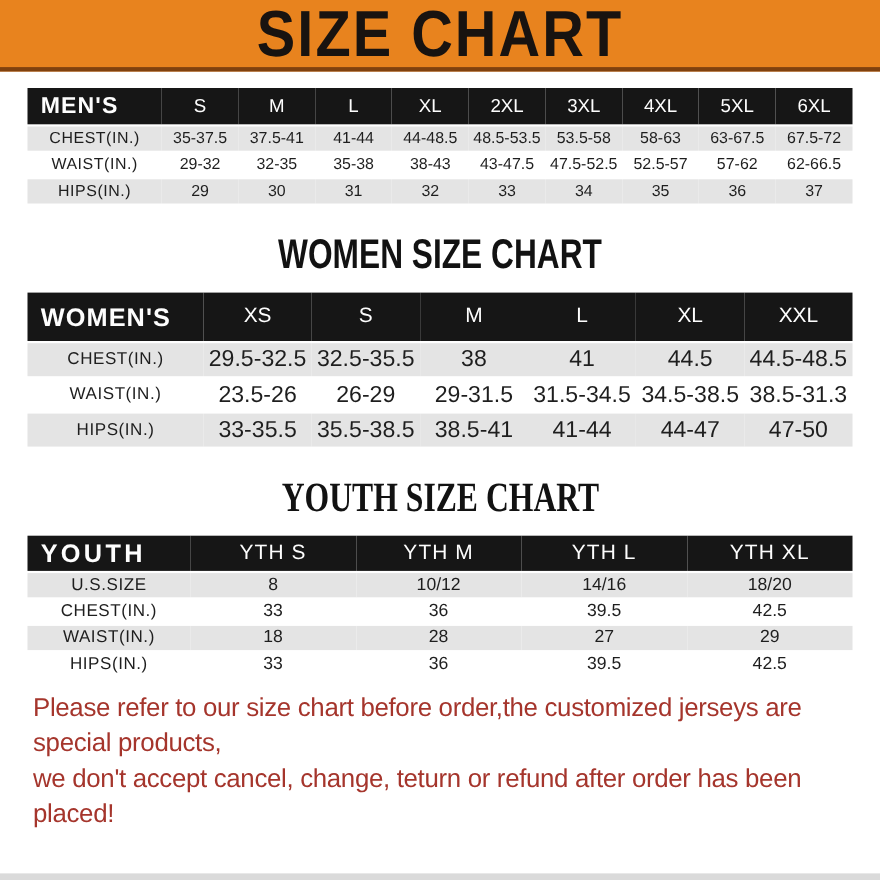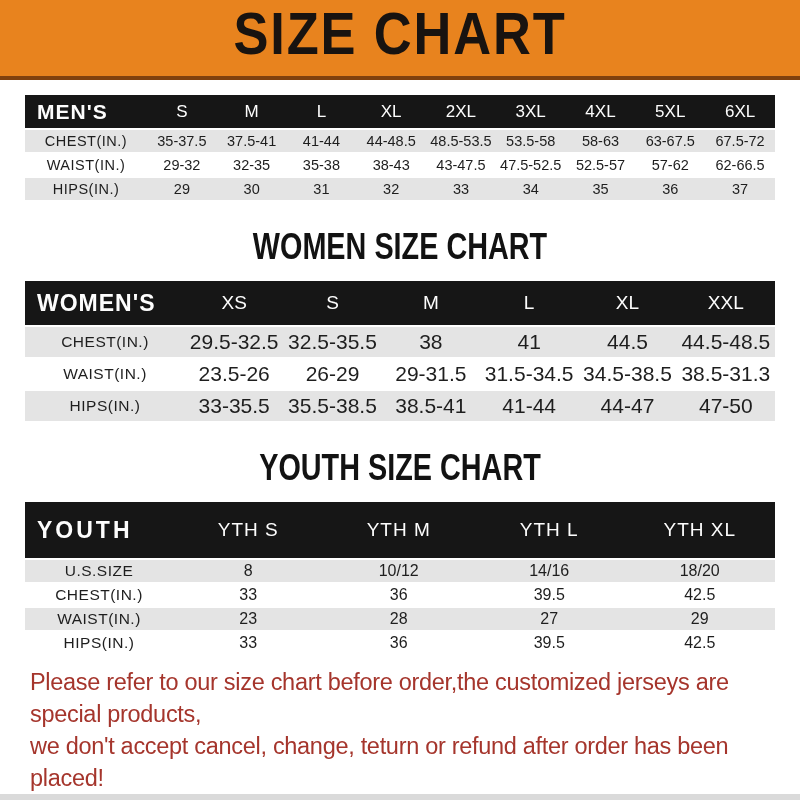--- a/index.html
+++ b/index.html
@@ -11,24 +11,25 @@
   .page {
     position: relative;
     width: 800px;
     height: 800px;
     background: #fff;
     overflow: hidden;
   }
 
   
   .banner {
-    height: 80px;
+    height: 65px;
     background: var(--accent, #E8831E);
     border-bottom: 4px solid var(--accent-dark, #80410E);
     display: flex;
+    align-items: center;
     justify-content: center;
   }
   .banner-title {
     display: inline-block;
     font-size: 57px;
     font-weight: bold;
     letter-spacing: 2px;
     color: #181310;
     transform: scaleX(0.92) scaleY(1.04);
     white-space: nowrap;
@@ -44,21 +45,21 @@
   .section-heading .condensed {
     display: inline-block;
     font-size: 36px;
     font-weight: bold;
     color: #121212;
     transform: scaleX(0.8) scaleY(1.05);
     white-space: nowrap;
   }
   .heading-man   { margin-top: 17px; }
   .heading-women { margin-top: 24px; }
-  .heading-youth { margin-top: 24px; }
+  .heading-youth { margin-top: 24px; font-family: Liberation Serif, serif; }
 
   
   table.size-table {
     width: 750px;
     margin: 13px auto 0;
     border-collapse: separate;
     border-spacing: 0 2px;
     table-layout: fixed;
   }
   .women-table { margin-top: 12px; }
@@ -88,21 +89,21 @@
   .men-table td              { height: 22px; font-size: 14.5px; }
   .men-table .lbl            { width: 122px; }
   .men-table td.lbl          { font-size: 14.5px; letter-spacing: 0.5px; }
 
   .women-table thead th      { height: 44px; font-size: 19px; }
   .women-table thead th.lbl  { font-size: 23px; letter-spacing: 1px; }
   .women-table td            { height: 30px; font-size: 21px; }
   .women-table .lbl          { width: 160px; margin-left: 31px; }
   .women-table td.lbl        { font-size: 15.5px; letter-spacing: 0.5px; }
 
-  .youth-table thead th      { height: 56px; font-size: 19px; letter-spacing: 1px; }
+  .youth-table thead th      { height: 32px; font-size: 19px; letter-spacing: 1px; }
   .youth-table thead th.lbl  { font-size: 23px; letter-spacing: 3px; }
   .youth-table td            { height: 22px; font-size: 16px; margin-left: 28px; }
   .youth-table .lbl          { width: 148px; }
   .youth-table td.lbl        { font-size: 15.5px; letter-spacing: 0.5px; }
 
   
   .disclaimer {
     margin: 10px 0 0 30px;
     font-size: 23.5px;
     line-height: 32px;
@@ -250,21 +251,21 @@
         </tr>
         <tr>
           <td class="lbl">CHEST(IN.)</td>
           <td>33</td>
           <td>36</td>
           <td>39.5</td>
           <td>42.5</td>
         </tr>
         <tr>
           <td class="lbl">WAIST(IN.)</td>
-          <td>23</td>
+          <td>18</td>
           <td>28</td>
           <td>27</td>
           <td>29</td>
         </tr>
         <tr>
           <td class="lbl">HIPS(IN.)</td>
           <td>33</td>
           <td>36</td>
           <td>39.5</td>
           <td>42.5</td>

